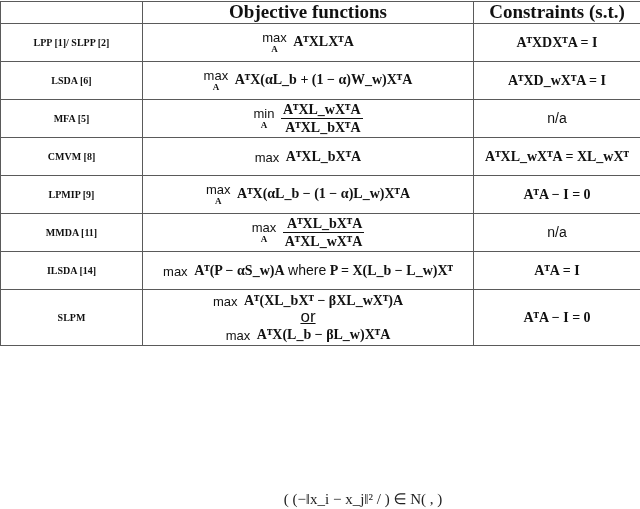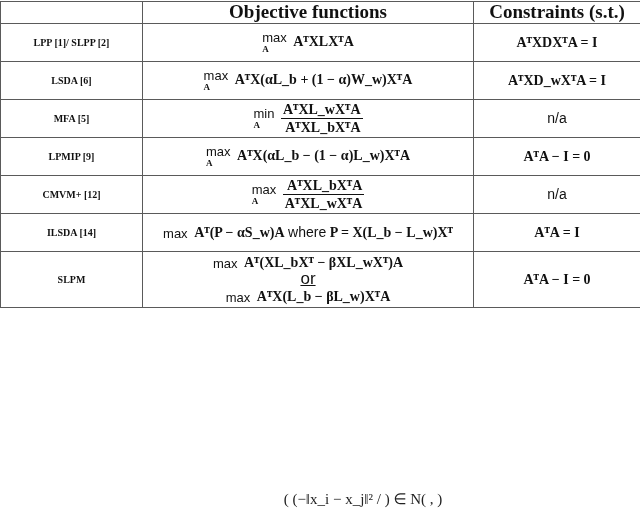--- a/index.html
+++ b/index.html
@@ -45,21 +45,21 @@
     td.obj, td.con {
       font-size: 14px;
     }
     tr.r40 td { height: 37px; }
     tr.r58 td { height: 55px; }
     .b { font-weight: bold; }
     .sans { font-family: "Liberation Sans", sans-serif; font-weight: normal; }
     .op {
       display: inline-block;
       vertical-align: middle;
-      text-align: left;
+      text-align: center;
       font-family: "Liberation Sans", sans-serif;
       font-size: 13px;
       line-height: 1;
       margin-right: 3px;
     }
     .op .sub {
       display: block;
       font-size: 9px;
       font-weight: bold;
       font-family: "Liberation Serif", serif;
@@ -142,42 +142,50 @@
       <td class="obj">
         <span class="op"><span>min</span><span class="sub">A</span></span>
         <span class="frac">
           <span class="num">AᵀXL_wXᵀA</span>
           <span class="den">AᵀXL_bXᵀA</span>
         </span>
       </td>
       <td class="con na">n/a</td>
     </tr>
 
+    <tr class="r40">
+      <td class="method">CMVM [8]</td>
+      <td class="obj">
+        <span class="op">max</span>
+        <span class="b">AᵀXL_bXᵀA</span>
+      </td>
+      <td class="con b">AᵀXL_wXᵀA = XL_wXᵀ</td>
+    </tr>
 
     <tr class="r40">
       <td class="method">LPMIP [9]</td>
       <td class="obj">
         <span class="op"><span>max</span><span class="sub">A</span></span>
         <span class="b">AᵀX(αL_b − (1 − α)L_w)XᵀA</span>
       </td>
       <td class="con b">AᵀA − I = 0</td>
     </tr>
 
-
-    <tr class="r40">
-      <td class="method">CMVM+ [12]</td>
+    <tr class="r40">
+      <td class="method">MMDA [11]</td>
       <td class="obj">
         <span class="op"><span>max</span><span class="sub">A</span></span>
         <span class="frac">
           <span class="num">AᵀXL_bXᵀA</span>
           <span class="den">AᵀXL_wXᵀA</span>
         </span>
       </td>
       <td class="con na">n/a</td>
     </tr>
+
 
     <tr class="r40">
       <td class="method">ILSDA [14]</td>
       <td class="obj">
         <span class="op">max</span>
         <span class="b">Aᵀ(P − αS_w)A</span>
         <span class="sans">where</span>
         <span class="b">P = X(L_b − L_w)Xᵀ</span>
       </td>
       <td class="con b">AᵀA = I</td>

